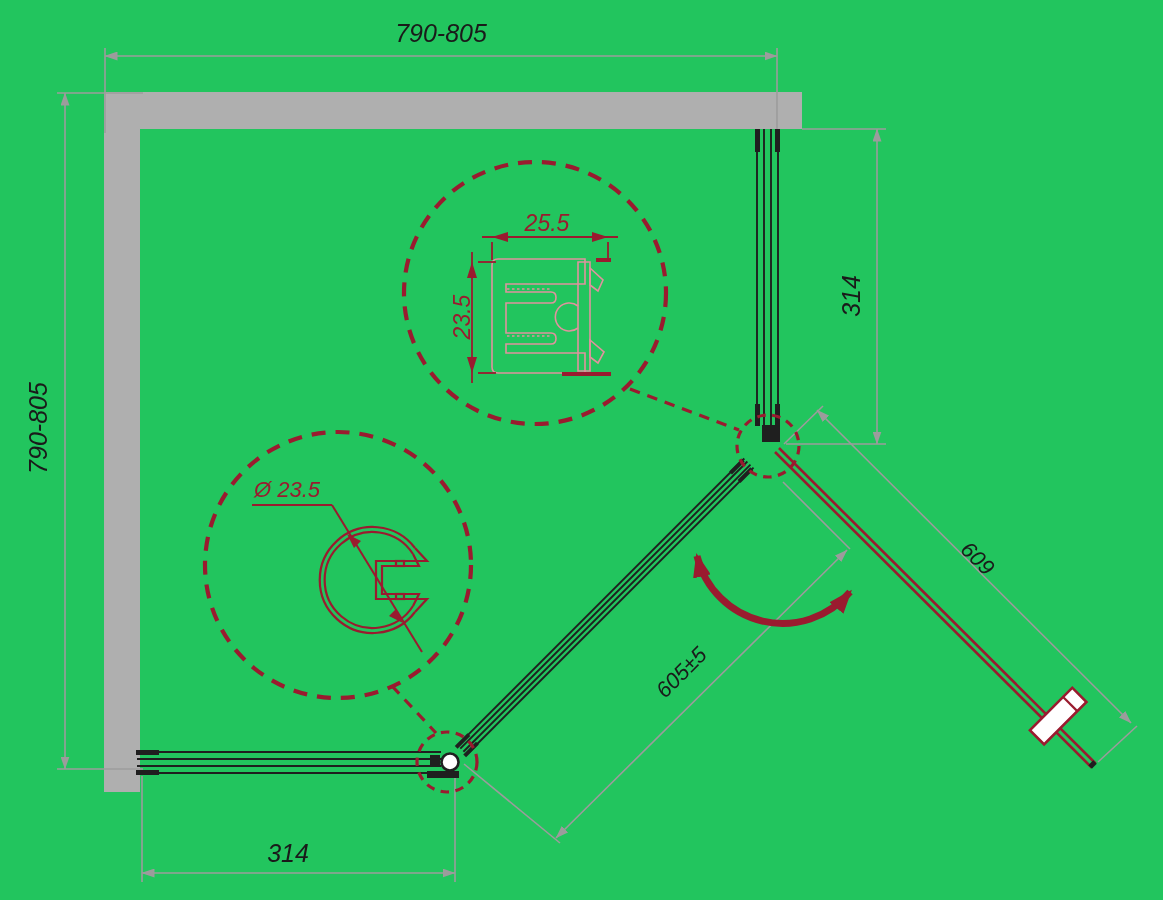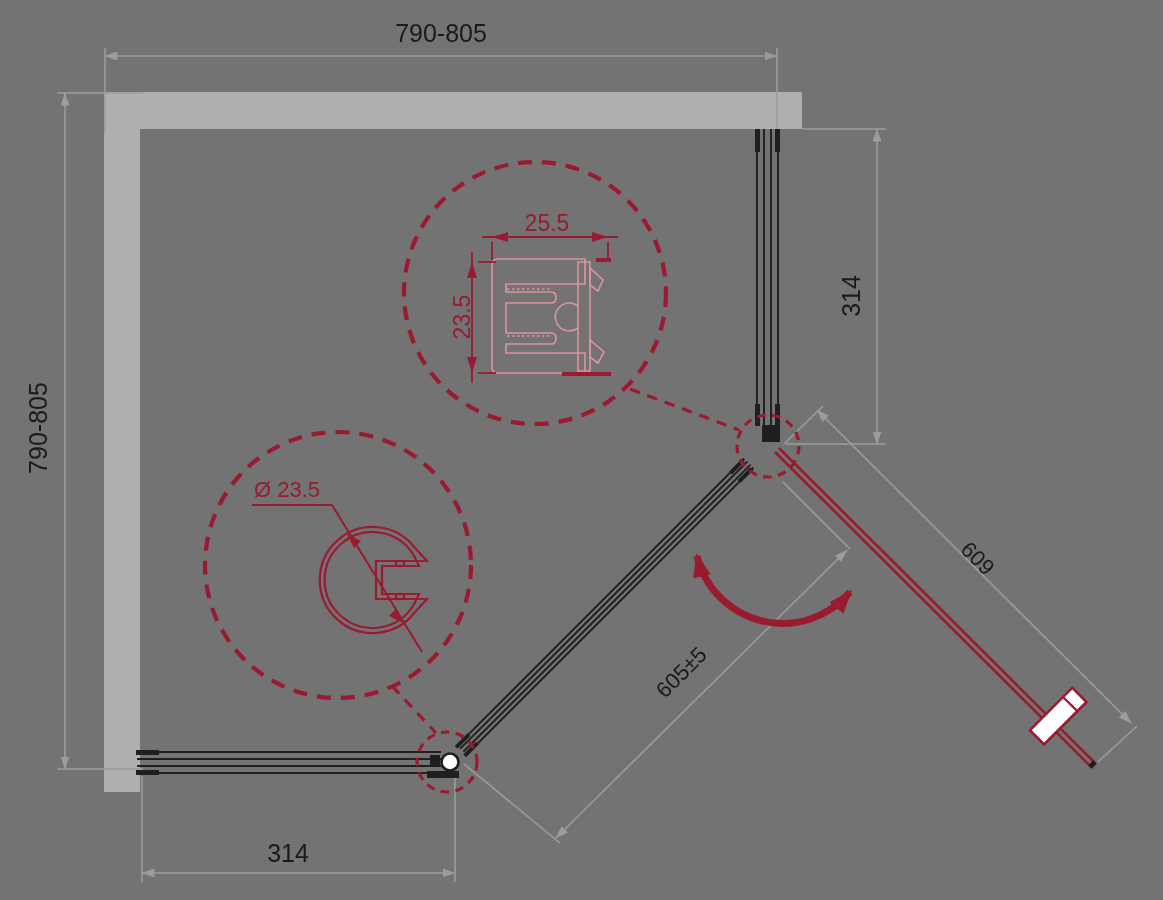--- a/index.html
+++ b/index.html
@@ -1,17 +1,17 @@
 <!DOCTYPE html>
 <html style="--accent-maroon: #9a1b2f; --profile-light: #e0939e; --wall-gray: #afafaf; --dim-gray: #9c9c9c; --line-black: #1f1f1f; --text-black: #1a1a1a;"><head>
 <meta charset="utf-8">
 <style>
   html,body{margin:0;padding:0;background:#ffffff;}
-  .stage{position:relative;width:1163px;height:900px;background:#737373;overflow:hidden;
-         font-family:"Liberation Sans", sans-serif;}
+  .stage{position:relative;width:1163px;height:900px;background:#22c55e;overflow:hidden;
+         font-family:"Liberation Sans", sans-serif;font-style:italic;}
   svg{display:block}
   .wall{fill:var(--wall-gray);stroke:none}
   .g-line{stroke:var(--dim-gray);stroke-width:1.6;fill:none}
   .blk{stroke:var(--line-black);stroke-width:1.9;fill:none}
   .blk-cap{fill:var(--line-black);stroke:none}
   .mar{stroke:var(--accent-maroon);fill:none}
   .mar-fill{fill:var(--accent-maroon);stroke:none}
   .door-line{stroke:var(--accent-maroon);stroke-width:2.6;fill:none}
   .handle{fill:#ffffff;stroke:var(--accent-maroon);stroke-width:2.6}
   .dash-circle{stroke:var(--accent-maroon);stroke-width:4.2;stroke-dasharray:14 10;fill:none}

